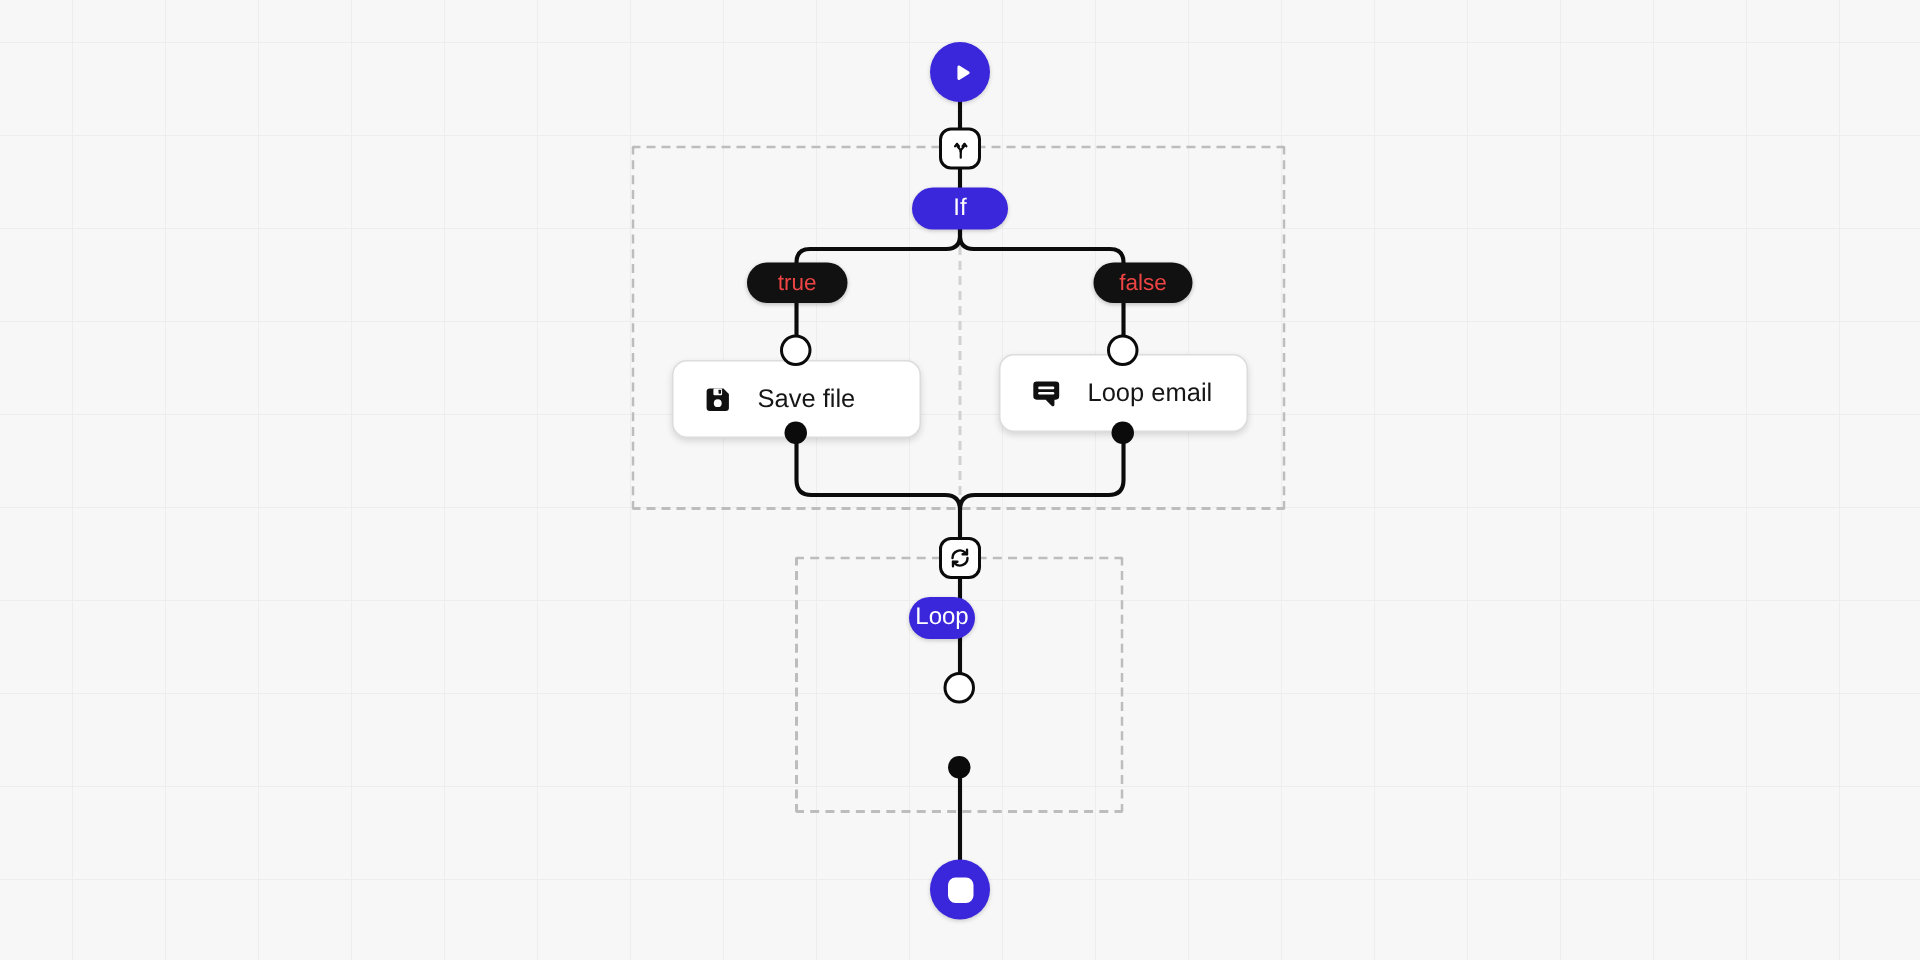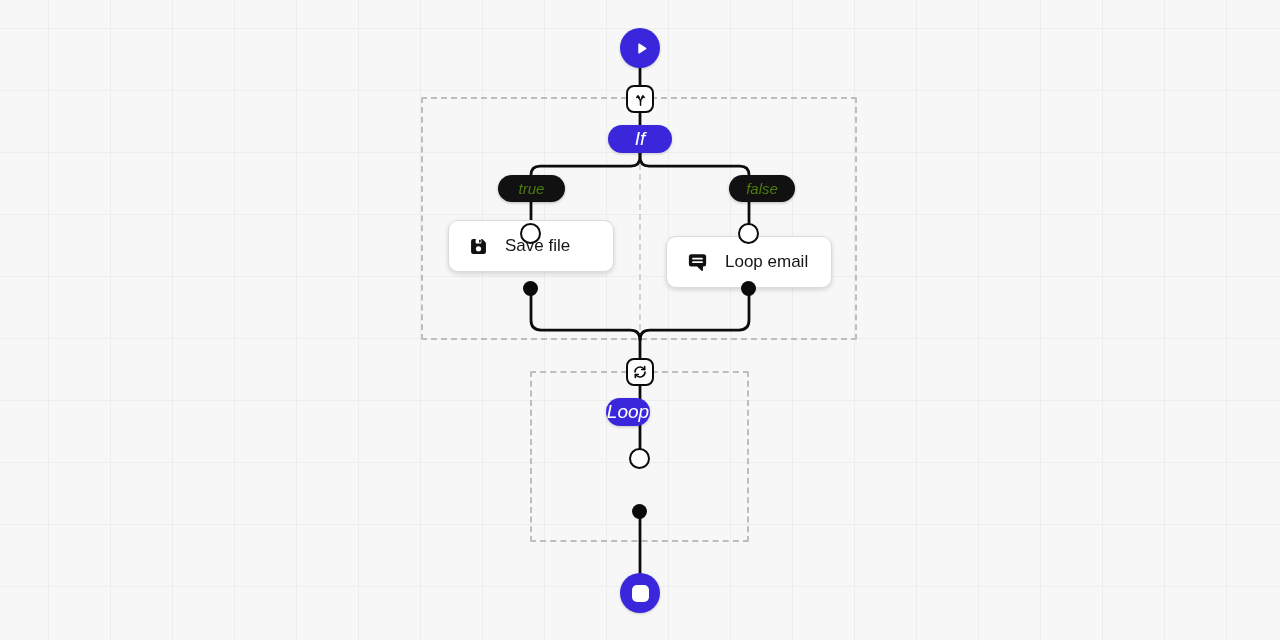--- a/index.html
+++ b/index.html
@@ -48,38 +48,38 @@
   .icon-box{
     position:absolute;width:28px;height:28px;background:#fff;
     border:2.25px solid var(--edge);border-radius:8px;z-index:6;
     display:flex;align-items:center;justify-content:center;
   }
   .split-box{left:626px;top:85px;}
   .loop-box{left:626px;top:358px;}
   .badge{
     position:absolute;height:28px;background:var(--accent);color:#fff;
     border-radius:14px;display:flex;align-items:center;justify-content:center;
-    font-size:19px;z-index:6;box-shadow:0 1px 3px rgba(0,0,0,.2);font-style:italic;
+    font-size:16px;z-index:6;box-shadow:0 1px 3px rgba(0,0,0,.2);
   }
   .if-badge{left:608px;top:125px;width:64px;}
   .loop-badge{left:606px;top:398px;width:44px;}
   .branch-pill{
-    position:absolute;height:27px;background:var(--branch-pill-bg);color:#4d7c0f;
+    position:absolute;height:27px;background:var(--branch-pill-bg);color:#ef4444;
     border-radius:14px;display:flex;align-items:center;justify-content:center;
-    font-size:15px;z-index:6;box-shadow:0 1px 3px rgba(0,0,0,.25);font-style:italic;
+    font-size:15px;z-index:6;box-shadow:0 1px 3px rgba(0,0,0,.25);
   }
   .true-pill{left:498px;top:175px;width:67px;}
   .false-pill{left:716px;top:175px;width:66px;margin-left:13px;}
   .node-card{
     position:absolute;width:166px;height:52px;background:#fff;
     border:1px solid var(--card-border);border-radius:10px;z-index:5;
     display:flex;align-items:center;gap:16px;padding-left:19px;
     box-shadow:0 2px 5px rgba(0,0,0,.14);cursor:default;
   }
-  .save-card{left:448px;top:220px;}
+  .save-card{left:448px;top:240px;}
   .email-card{left:666px;top:236px;}
   .task-card{left:557px;top:459px;}
   .node-label{font-size:17px;color:var(--label-color);white-space:nowrap;}
   .node-icon{display:flex;align-items:center;justify-content:center;flex:0 0 auto;}
   .port{position:absolute;border-radius:50%;z-index:7;}
   .port-in{width:21px;height:21px;background:#fff;border:2.5px solid var(--edge);}
   .port-out{width:15px;height:15px;background:var(--edge);}
   .pi-save{left:520px;top:223px;}
   .pi-email{left:738px;top:223px;}
   .pi-task{left:629px;top:448px;}

